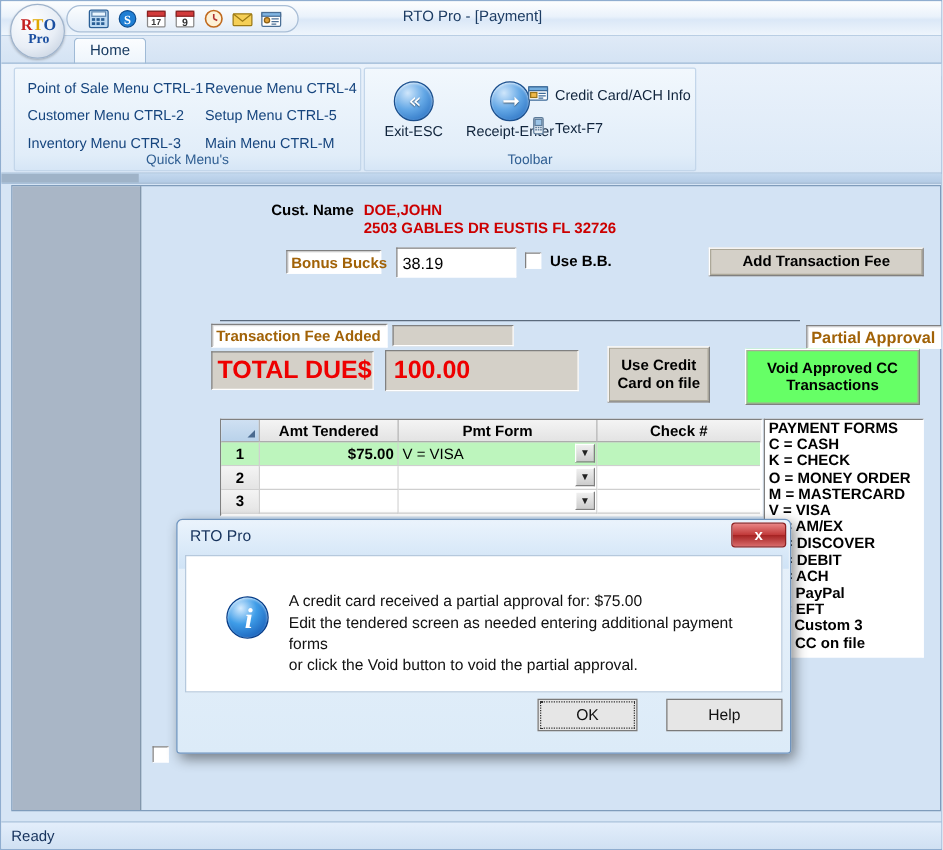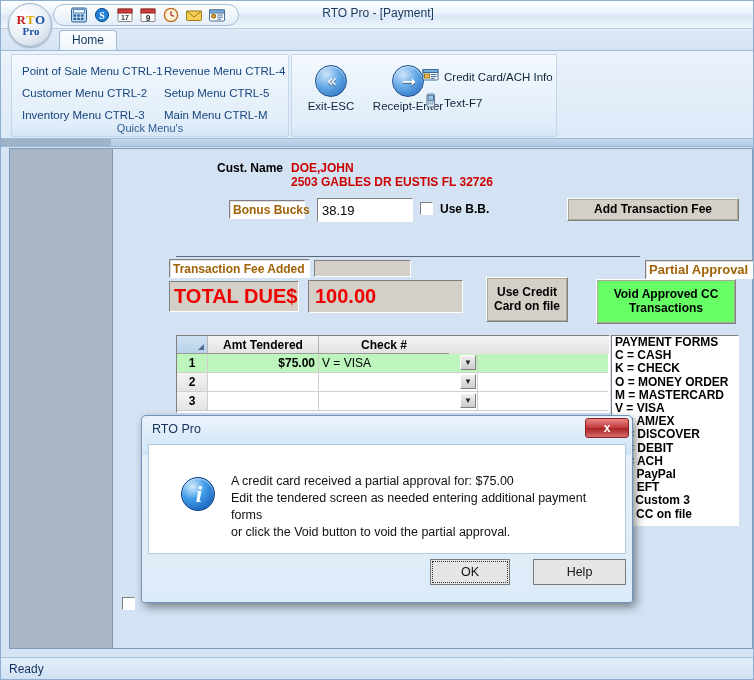--- a/index.html
+++ b/index.html
@@ -459,20 +459,21 @@
                   <rect x="6.2" y="10.3" width="1.3" height="1.1"></rect>
                   <rect x="8.2" y="10.3" width="1.3" height="1.1"></rect>
                   <rect x="10.1" y="10.3" width="1.3" height="1.1"></rect>
                 </g>
               </svg>
           </span>
           <span class="lbl">Text-F7</span>
         </div>
 
       </div>
+      <div class="group-title">Toolbar</div>
     </div>
   </div>
 
   <div class="client">
     <div class="mdi-top-strip">
       <div class="active-seg"></div>
     </div>
 
     <div class="form">
 
@@ -506,20 +507,21 @@
 
       <div class="btn3d btn-green" style="left:586px; top:130px; width:140px; height:45px; flex-direction:column;">
         <span>Void Approved CC</span>
         <span>Transactions</span>
       </div>
 
       <div class="grid" style="left:166px; top:186px; width:434px; height:78px;">
         <div class="grid-head">
           <div class="hcell corner-cell" style="width:31px;"></div>
           <div class="hcell" style="width:111px;">Amt Tendered</div>
+          <div class="hcell" style="width:159px;">Pmt Form</div>
           <div class="hcell" style="width:130px; border-right:none;">Check #</div>
         </div>
 
         <div class="grid-row sel">
           <div class="cell rowhdr" style="width:31px;">1</div>
           <div class="cell" style="width:111px; justify-content:flex-end; padding-right:3px; font-weight:bold;">$75.00</div>
           <div class="cell" style="width:159px; padding-left:3px;">
             <span>V = VISA</span>
             <span class="ddbtn">▼</span>
           </div>

